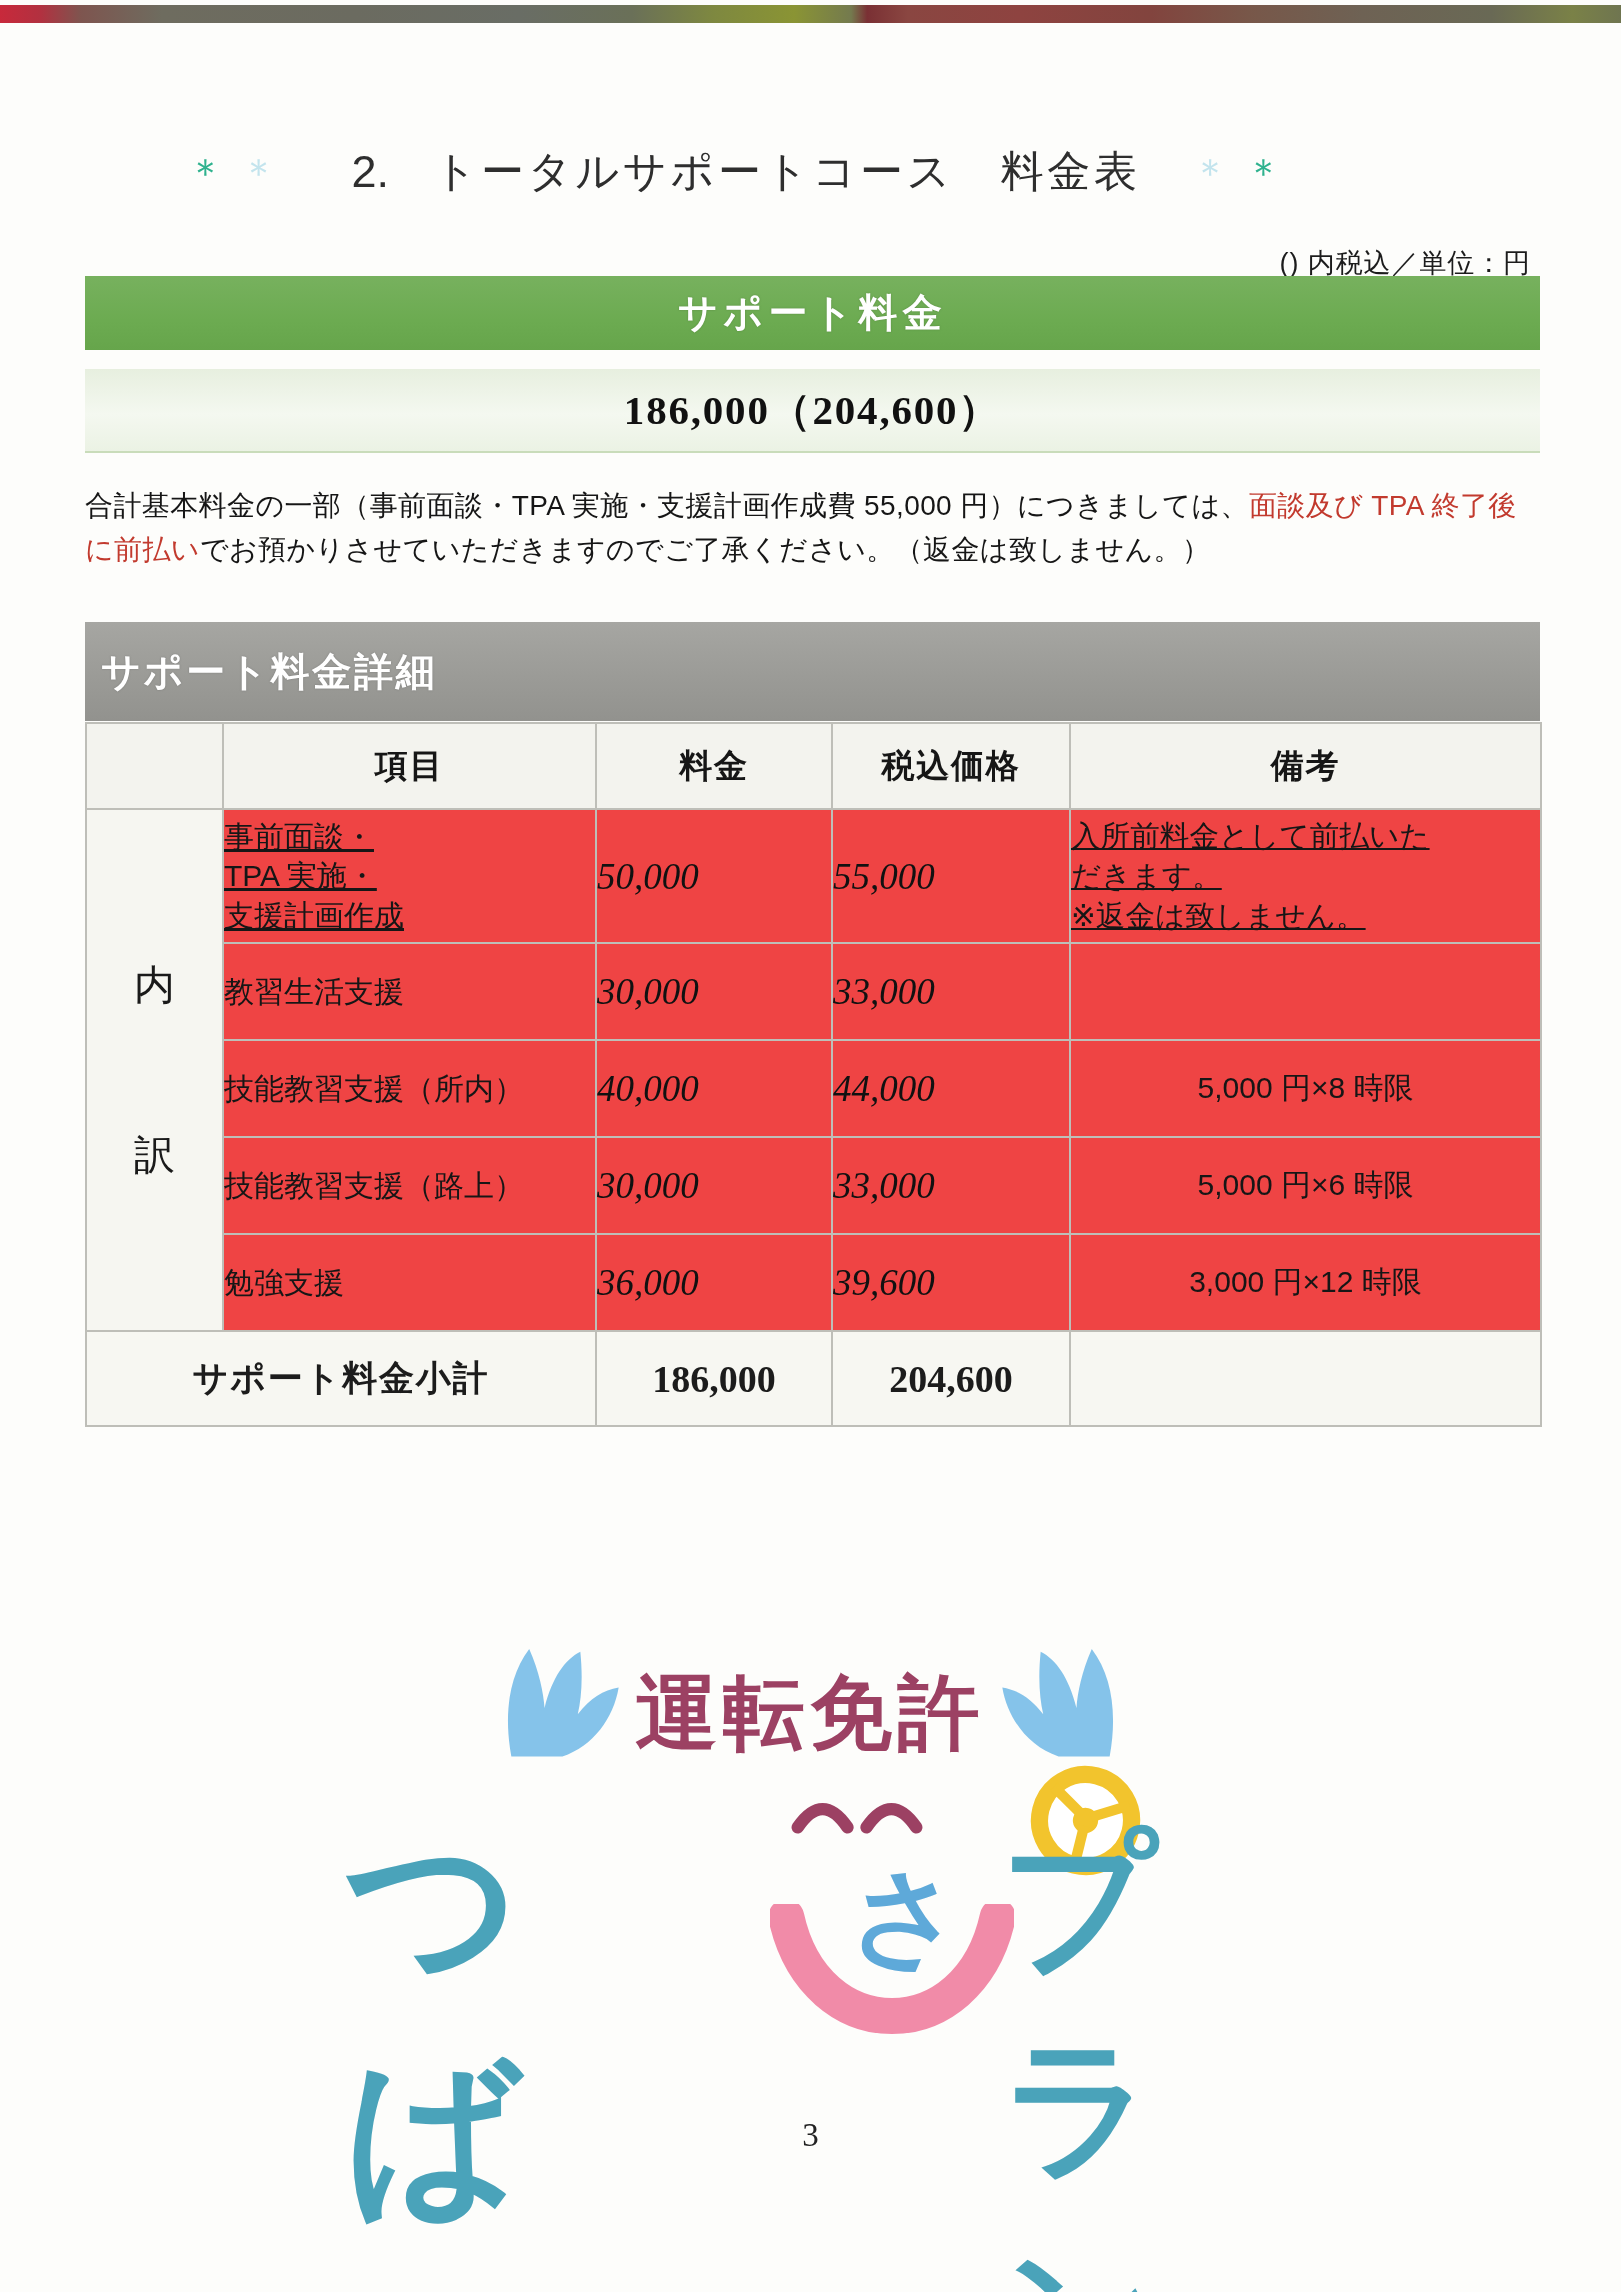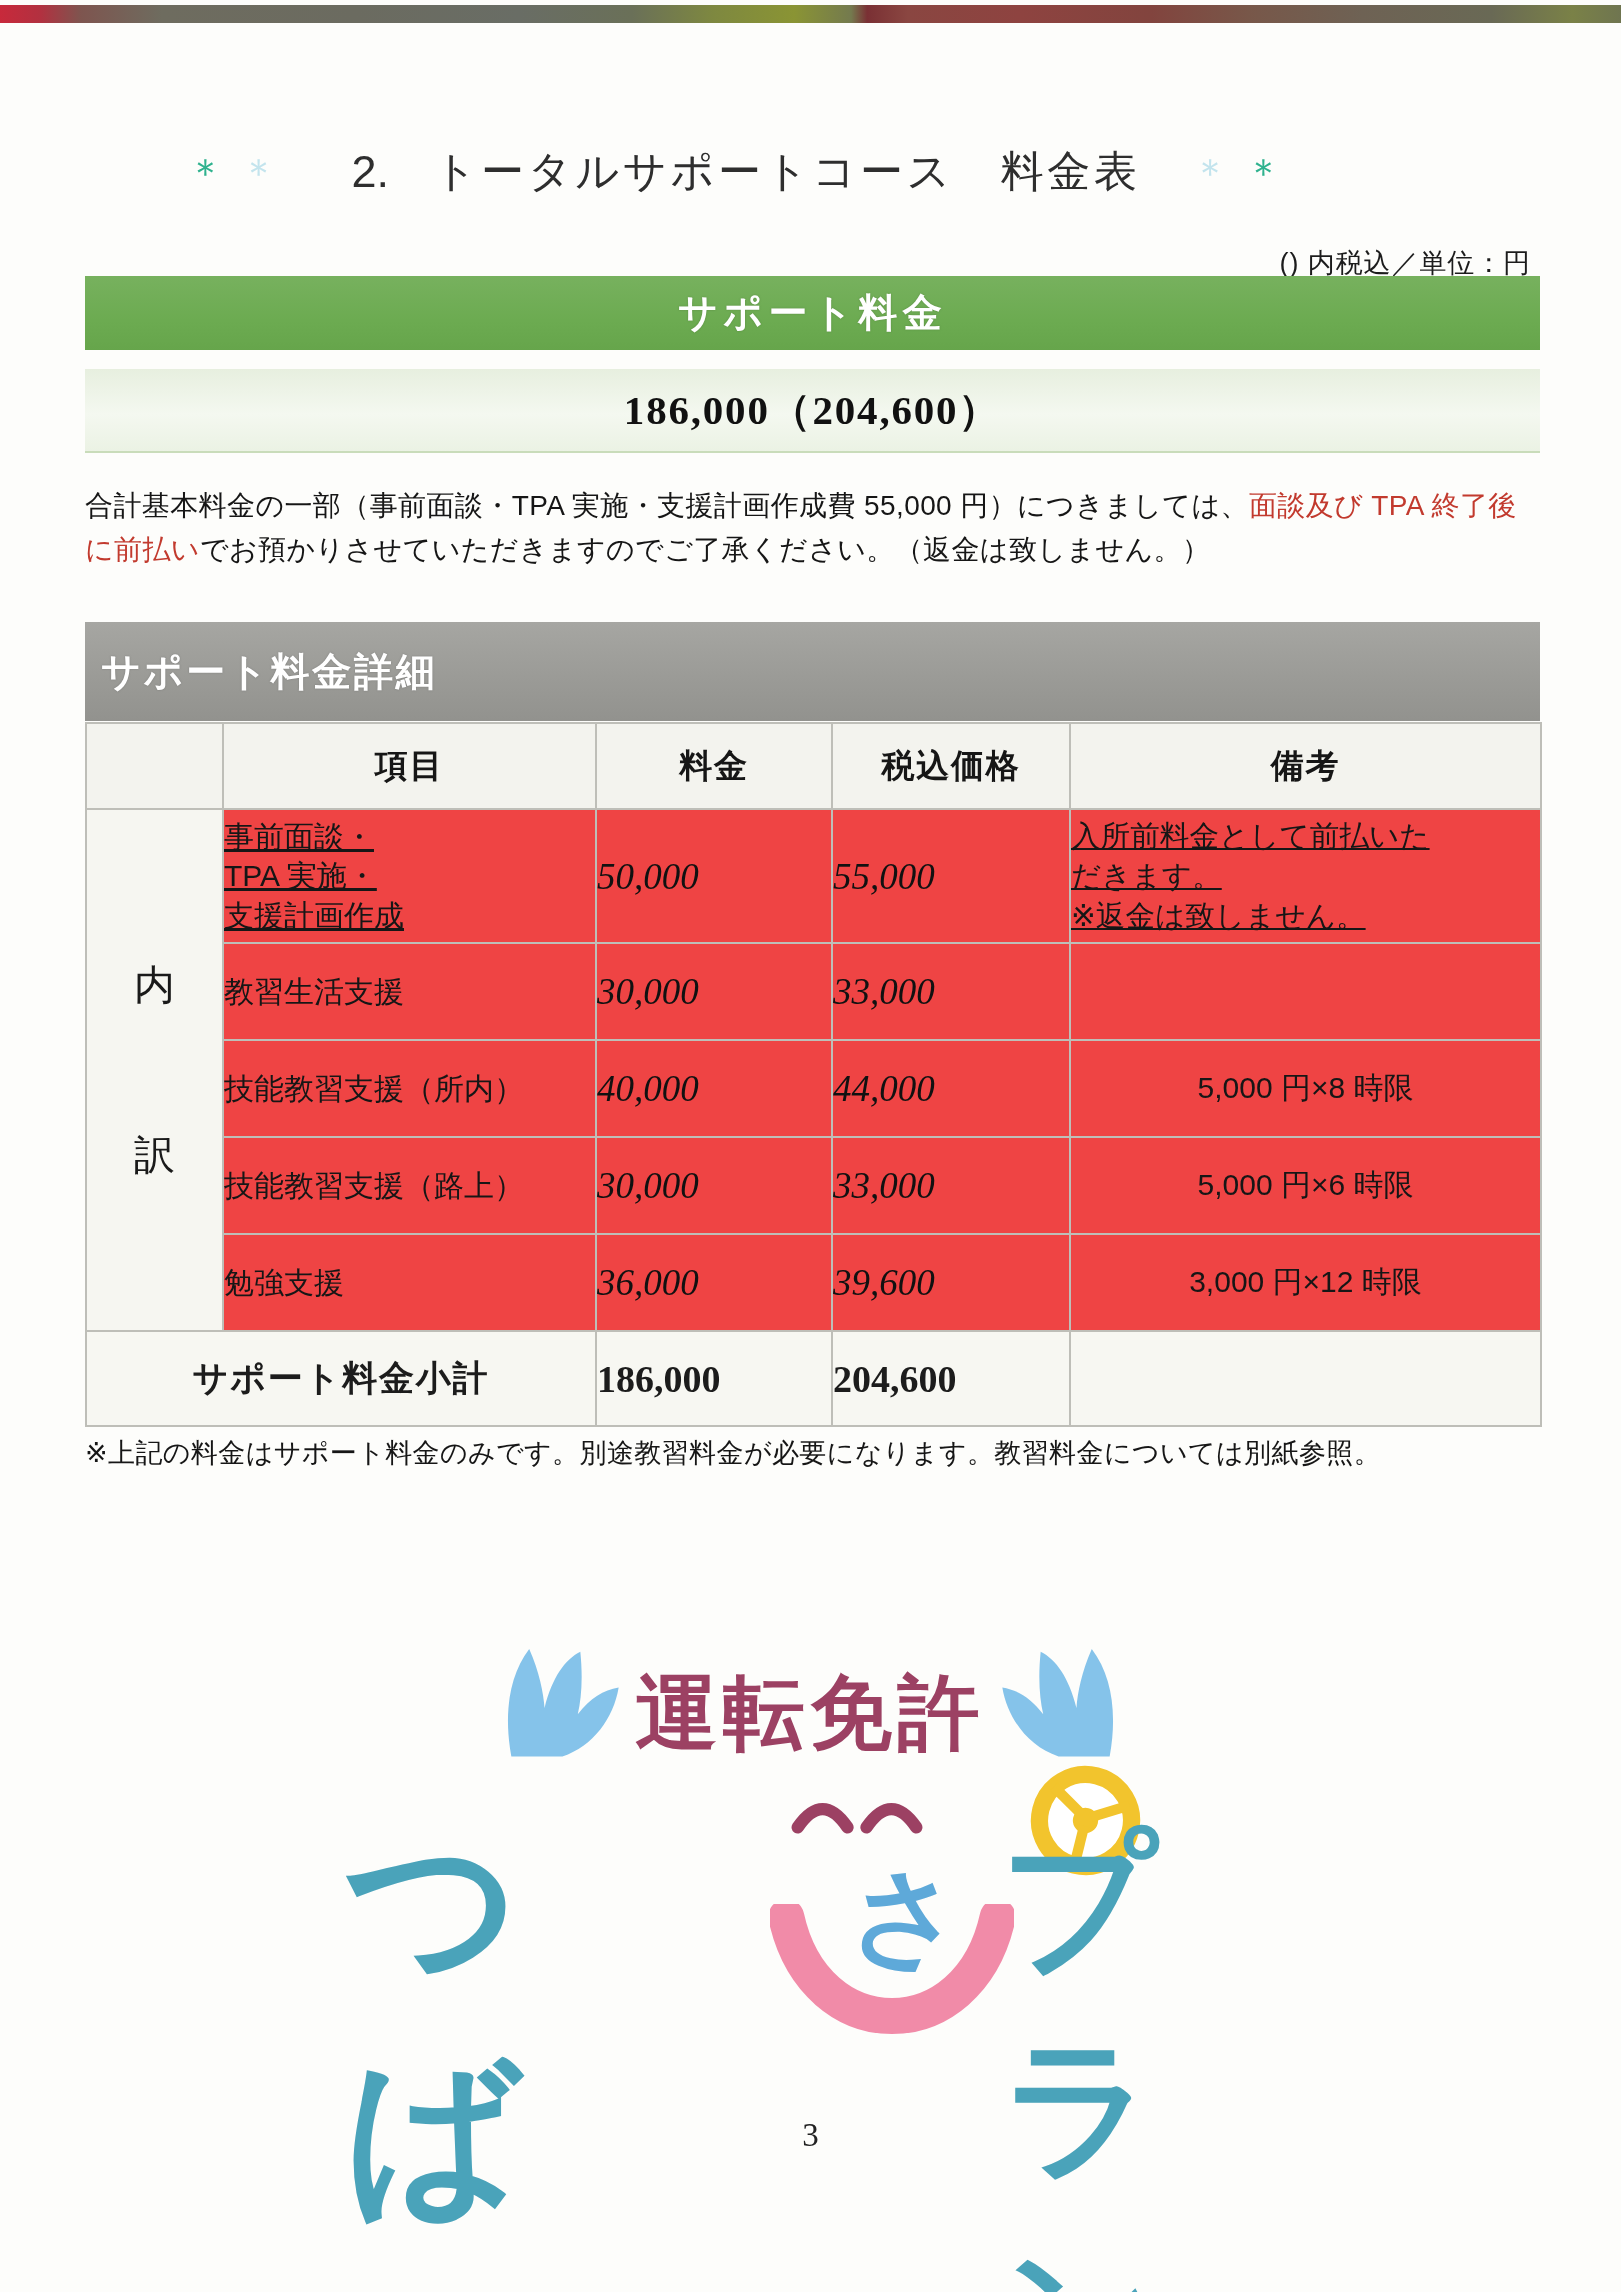--- a/index.html
+++ b/index.html
@@ -57,21 +57,21 @@
   th.colhead{background:#F3F3EE;font-size:33px;font-weight:bold;color:#161616;letter-spacing:1.8px;}
   td.uchiwake{background:#F6F6F1;}
   .uchiwake-inner{display:flex;flex-direction:column;align-items:center;justify-content:center;gap:115px;
     font-size:41px;color:#1a1a1a;}
   td.item{font-size:30px;padding:7.2px 7.2px 7.2px 18px;text-align:left;line-height:1.32;color:#161616;}
   td.num{font-family:"Liberation Serif","DejaVu Serif",serif;font-size:37px;text-align:left;color:#111;font-style:italic;}
   td.remark{font-size:29.6px;text-align:left;padding:9px 14.3px;line-height:1.35;color:#161616;}
   td.remark-c{font-size:30px;text-align:center;color:#161616;}
   td.sub-label{font-size:35px;font-weight:bold;text-align:center;letter-spacing:1.8px;background:#F7F7F2;}
   td.sub-num{font-family:"Liberation Serif","DejaVu Serif",serif;font-size:38px;font-weight:bold;
-    text-align:left;background:#F7F7F2;}
+    text-align:center;background:#F7F7F2;}
   td.sub-empty{background:#F7F7F2;}
 
   .footnote{position:absolute;top:1435px;left:85px;width:1451px;font-size:27px;color:#161616;letter-spacing:0.4px;}
 
   
   .logo{position:absolute;top:0;left:0;}
   .wing{position:absolute;}
   .logo-top{position:absolute;top:1659px;left:622px;width:376px;text-align:center;
     font-size:82px;font-weight:bold;color:#9C4163;letter-spacing:5.4px;}
   .eyes{position:absolute;top:1791px;left:790px;}
@@ -173,21 +173,20 @@
     </tr>
     <tr class="r-sub">
       <td class="sub-label" colspan="2">サポート料金小計</td>
       <td class="sub-num">186,000</td>
       <td class="sub-num">204,600</td>
       <td class="sub-empty"></td>
     </tr>
   </tbody>
     </table>
 
-  <div class="footnote">※上記の料金はサポート料金のみです。別途教習料金が必要になります。教習料金については別紙参照。</div>
 
   <div class="logo">
     <svg class="wing" style="top:1644px;left:498px;" width="134" height="115" viewBox="0 0 100 90">
       <path d="M8,88 C2,55 6,25 22,4 C30,22 33,38 34,50 C40,26 50,12 62,6 C64,26 63,42 60,55
                C70,42 80,36 92,34 C88,58 72,80 48,88 Z" fill="#85C3EA"></path>
     </svg>
     <svg class="wing" style="top:1644px;left:989px;transform:scaleX(-1);" width="134" height="115" viewBox="0 0 100 90">
       <path d="M8,88 C2,55 6,25 22,4 C30,22 33,38 34,50 C40,26 50,12 62,6 C64,26 63,42 60,55
                C70,42 80,36 92,34 C88,58 72,80 48,88 Z" fill="#85C3EA"></path>
     </svg>

